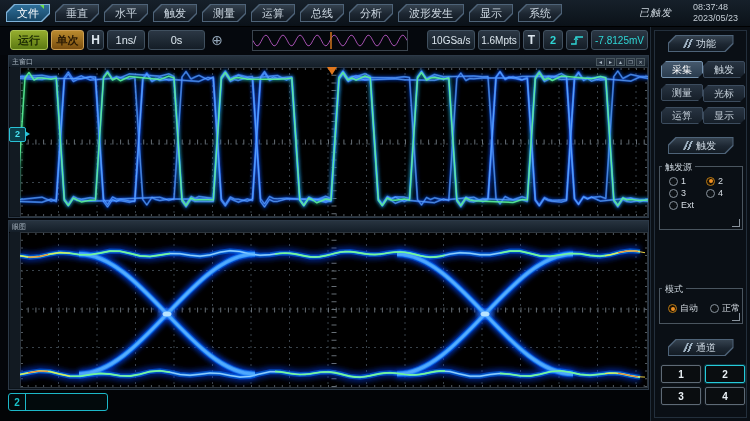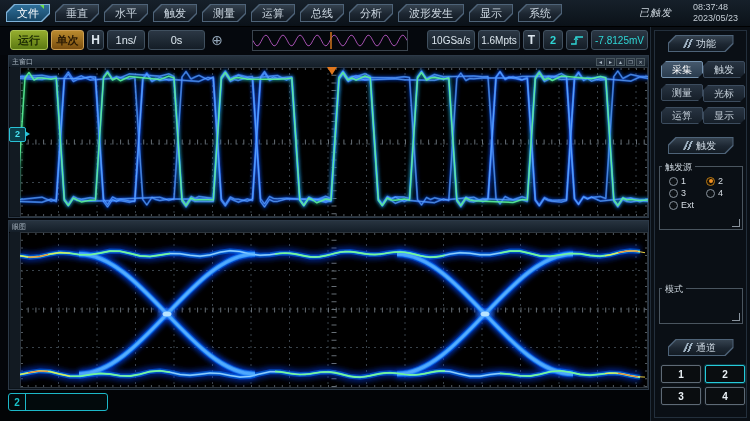--- a/index.html
+++ b/index.html
@@ -426,20 +426,30 @@
             <span>4</span>
           </span>
           <span class="opt">
             <span class="radio"></span>
             <span>Ext</span>
           </span>
         </div>
       </div>
       <div class="groupbox" style="top: 261px; height: 36px;">
         <span class="group-label">模式</span>
+        <div style="display: flex; gap: 12px; padding: 13px 0px 0px 8px;">
+          <span class="opt">
+            <span class="radio sel"></span>
+            <span>自动</span>
+          </span>
+          <span class="opt">
+            <span class="radio"></span>
+            <span>正常</span>
+          </span>
+        </div>
       </div>
       <div class="side-head" style="top: 312px;">
         <div class="chamf">
           <span><i class="slant"></i>通道</span>
         </div>
       </div>
       <div class="chbtn" style="left: 10px; top: 338px;">1</div>
       <div class="chbtn active" style="left: 54px; top: 338px;">2</div>
       <div class="chbtn" style="left: 10px; top: 360px;">3</div>
       <div class="chbtn" style="left: 54px; top: 360px;">4</div>

